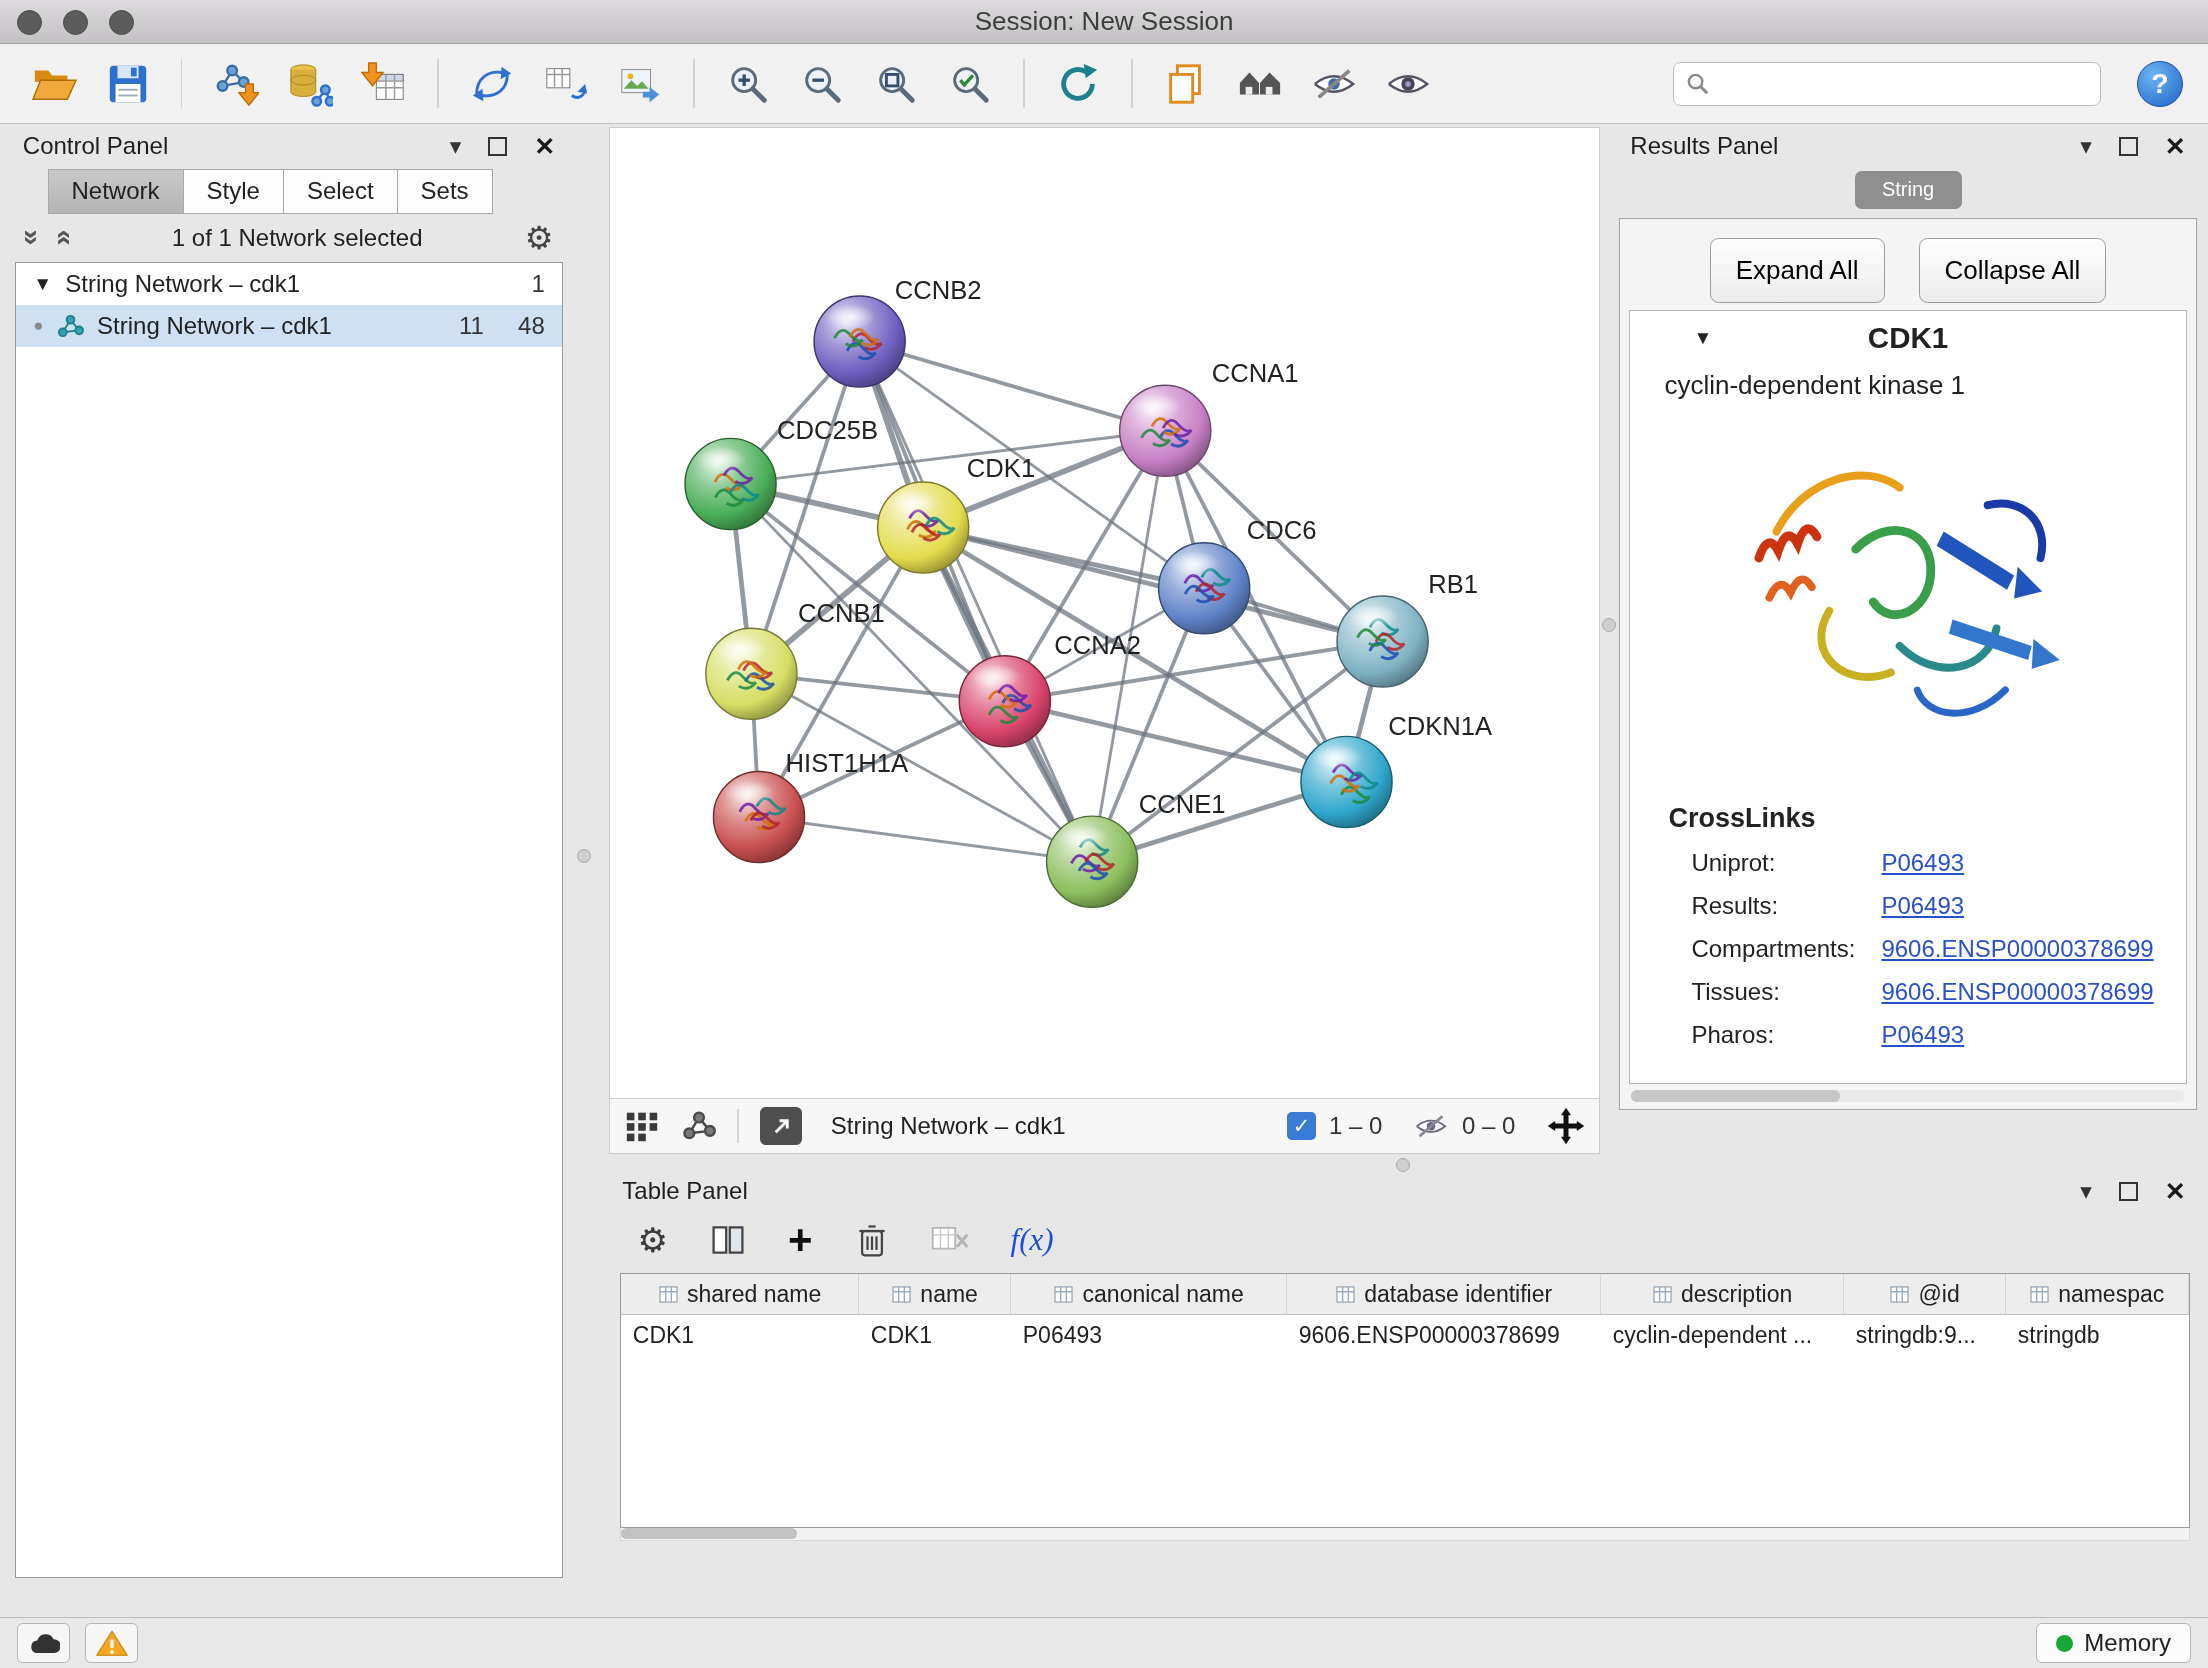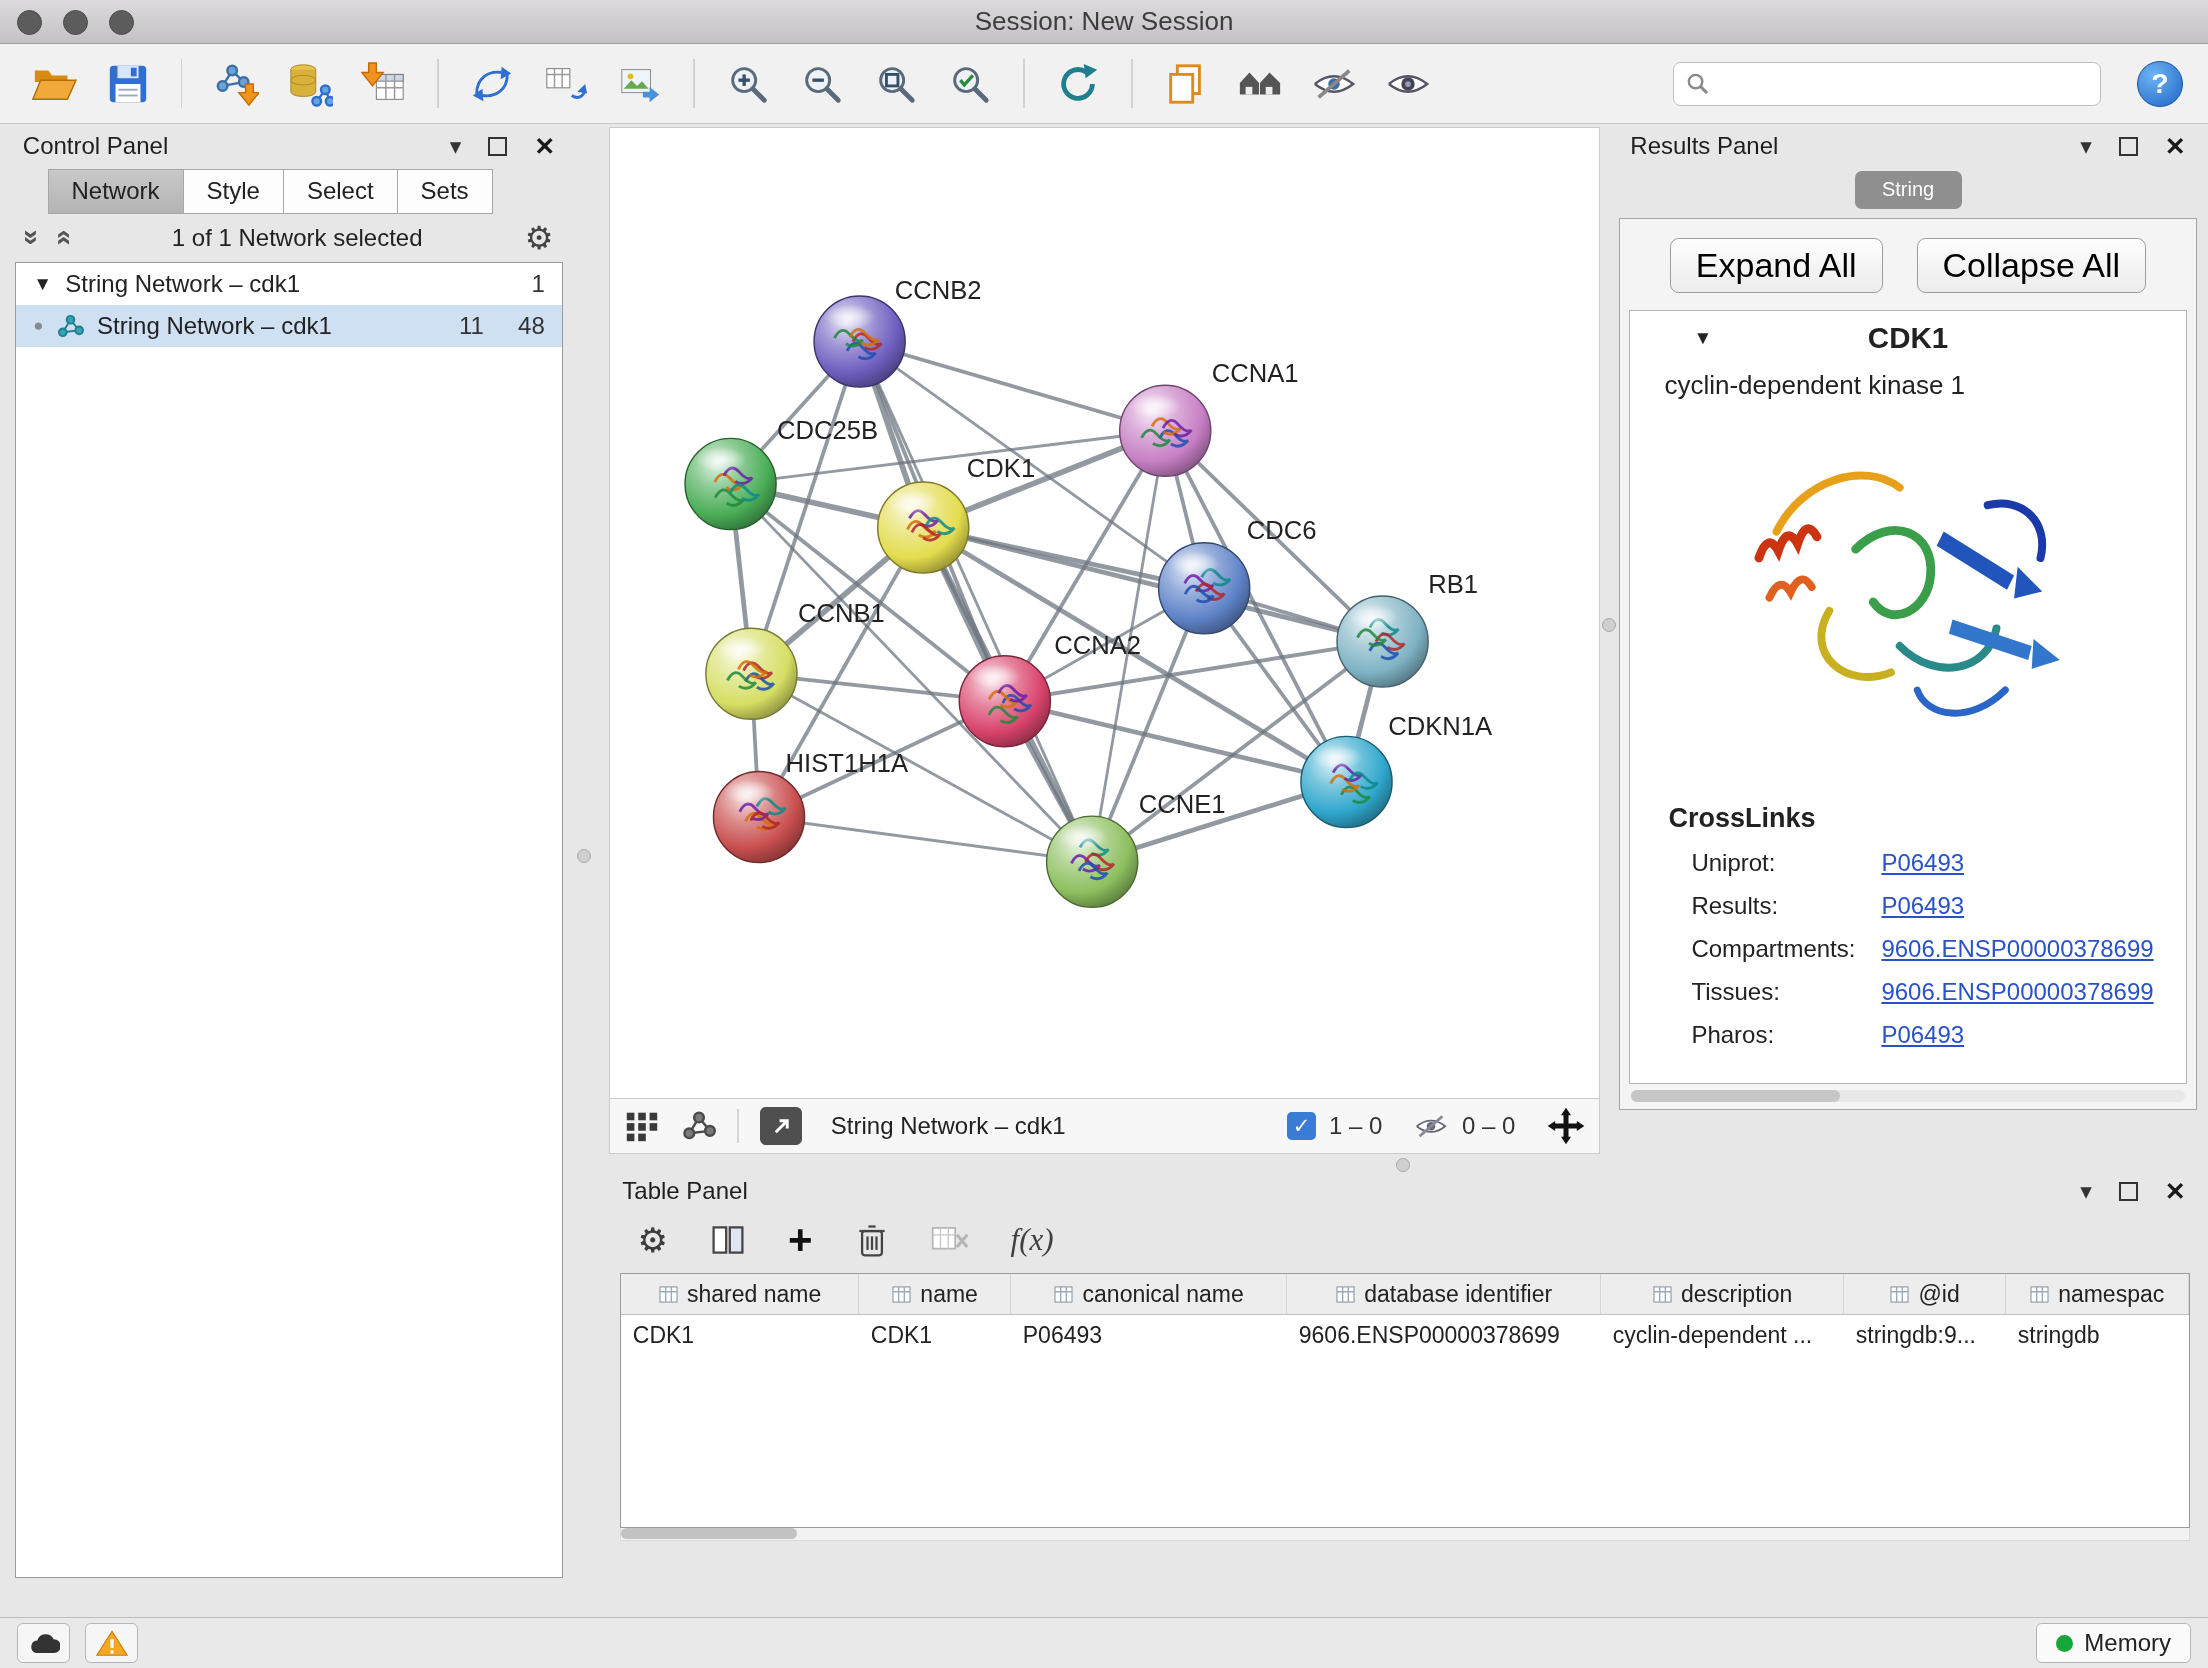--- a/index.html
+++ b/index.html
@@ -67,40 +67,40 @@
   .vt-count{font-size:24px;color:#333;margin-right:17px}
 
   .splitdot{position:absolute;width:14.3px;height:14.3px;border-radius:50%;background:#cfcfcf;border:1px solid #a9a9a9;cursor:pointer}
 
   
   #results-panel{position:absolute;left:1617px;top:127px;width:582px;height:989px}
   #string-tab{margin:5.7px auto 0;width:107px;height:38px;background:#8f8f8f;border-radius:6.7px;color:#fff;
     font-size:20px;display:flex;align-items:center;justify-content:center;cursor:pointer}
   #rp-content{position:absolute;left:1.9px;right:1.9px;top:91px;bottom:5.7px;background:#f4f4f4;border:1px solid #a5a5a5}
   #rp-buttons{display:flex;justify-content:center;gap:34px;margin-top:19px}
-  .rp-btn{font-size:34px;padding:7px 25px;border:1px solid #9d9d9d;border-radius:8.6px;
+  .rp-btn{font-size:26px;padding:16px 25px;border:1px solid #9d9d9d;border-radius:8.6px;
     background:linear-gradient(#fefefe,#ececec);cursor:pointer;font-family:inherit}
   #cdk1-box{position:absolute;left:9.5px;right:9.5px;top:91px;bottom:25px;background:#fff;border:1px solid #b5b5b5}
   #cdk1-title-row{position:relative;height:53px;display:flex;align-items:center;justify-content:center}
   #cdk1-title-row .treecaret{position:absolute;left:63px}
   #cdk1-name{font-size:29.5px;font-weight:bold}
   #cdk1-desc{font-size:26px;padding-left:34px;margin-top:5.7px}
   #protein-img{display:block;margin:25px auto 9.5px}
   #xl-title{font-size:27px;font-weight:bold;padding-left:38px;margin-top:25px}
   .xl-row{display:flex;font-size:24px;padding-left:61px;margin-top:15px}
   .xl-label{width:190px}
   .xl-link{color:#2a52c8;text-decoration:underline;cursor:pointer;white-space:nowrap}
   #rp-scroll{position:absolute;left:11.4px;right:11.4px;bottom:7.6px;height:11.4px;background:#e9e9e9;border-radius:5.7px}
   #rp-scroll .thumb{width:209px;height:11.4px;background:#c6c6c6;border-radius:5.7px}
 
   
   #table-panel{position:absolute;left:609px;top:1172px;width:1590px;height:434px}
   #tp-toolbar{display:flex;align-items:center;gap:42px;height:59px;padding-left:28.5px}
   #tp-toolbar .tpi{font-size:34px;color:#3c3c3c;cursor:pointer}
-  #fx{font-family:"Liberation Serif",serif;font-style:italic;font-size:31px;color:#404040}
+  #fx{font-family:"Liberation Serif",serif;font-style:italic;font-size:31px;color:#1d4ed8}
   #tp-plus{font-size:42px;font-weight:bold;color:#111;line-height:1;cursor:pointer}
   #tp-table{position:absolute;left:11.4px;right:9.5px;top:101px;height:255px;background:#ffffff;border:1px solid #9a9a9a;overflow:hidden}
   .tgrid{display:grid;grid-template-columns:238px 152px 276px 314px 243px 162px 1fr}
   #thead{background:#ededed;border-bottom:1px solid #c2c2c2}
   #thead .th{display:flex;align-items:center;gap:9.5px;justify-content:center;font-size:23px;height:40px;
     border-right:1px solid #d6d6d6;overflow:hidden;white-space:nowrap;cursor:pointer}
   .trowdata .td{font-size:23px;height:40px;display:flex;align-items:center;padding-left:11.4px;
     overflow:hidden;white-space:nowrap}
   #tp-scroll{position:absolute;left:11.4px;right:9.5px;top:356px;height:13.3px;background:#f2f2f2;border:1px solid #d8d8d8;border-top:none}
   #tp-scroll .thumb{width:176px;height:11.4px;background:#c2c2c2;border-radius:5.7px}

